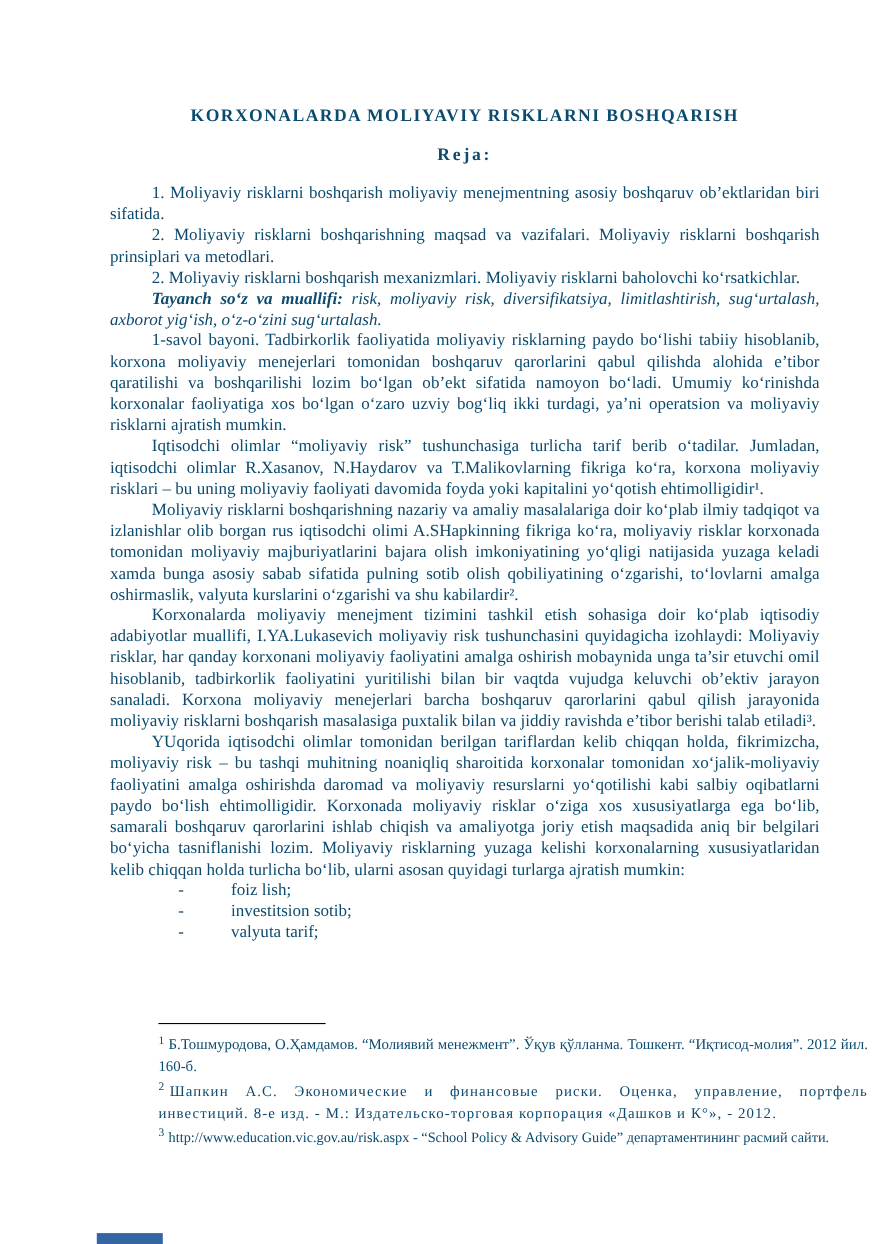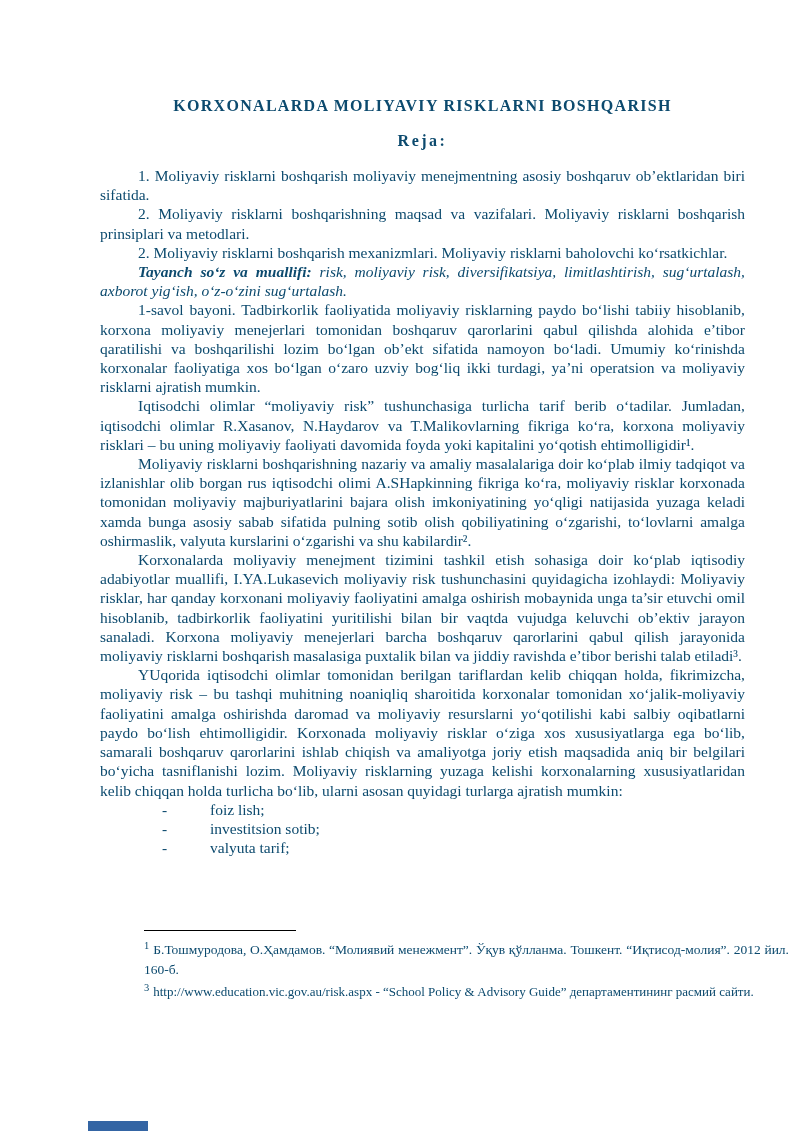--- a/index.html
+++ b/index.html
@@ -72,17 +72,18 @@
       <p class="bullet">
           <span class="dash">-</span>
           <span>valyuta tarif;</span>
         </p>
     </div>
   </div>
 
   <div class="footnotes">
     <div class="fnsep"></div>
     <p class="fn fn1"><sup>1</sup><span>Б.Тошмуродова, О.Ҳамдамов. “Молиявий менежмент”. Ўқув қўлланма. Тошкент. “Иқтисод-молия”. 2012 йил. 160-б.</span></p>
+    <p class="fn fn2"><sup>2</sup><span>Шапкин А.С. Экономические и финансовые риски. Оценка, управление, портфель инвестиций. 8-е изд. - М.: Издательско-торговая корпорация «Дашков и К°», - 2012.</span></p>
     <p class="fn fn3"><sup>3</sup><span>http://www.education.vic.gov.au/risk.aspx - “School Policy &amp; Advisory Guide” департаментининг расмий сайти.</span></p>
   </div>
 
   <div class="bottom-bar" style="background: rgb(52, 101, 164);"></div>
 </div>
 
 </body></html>

